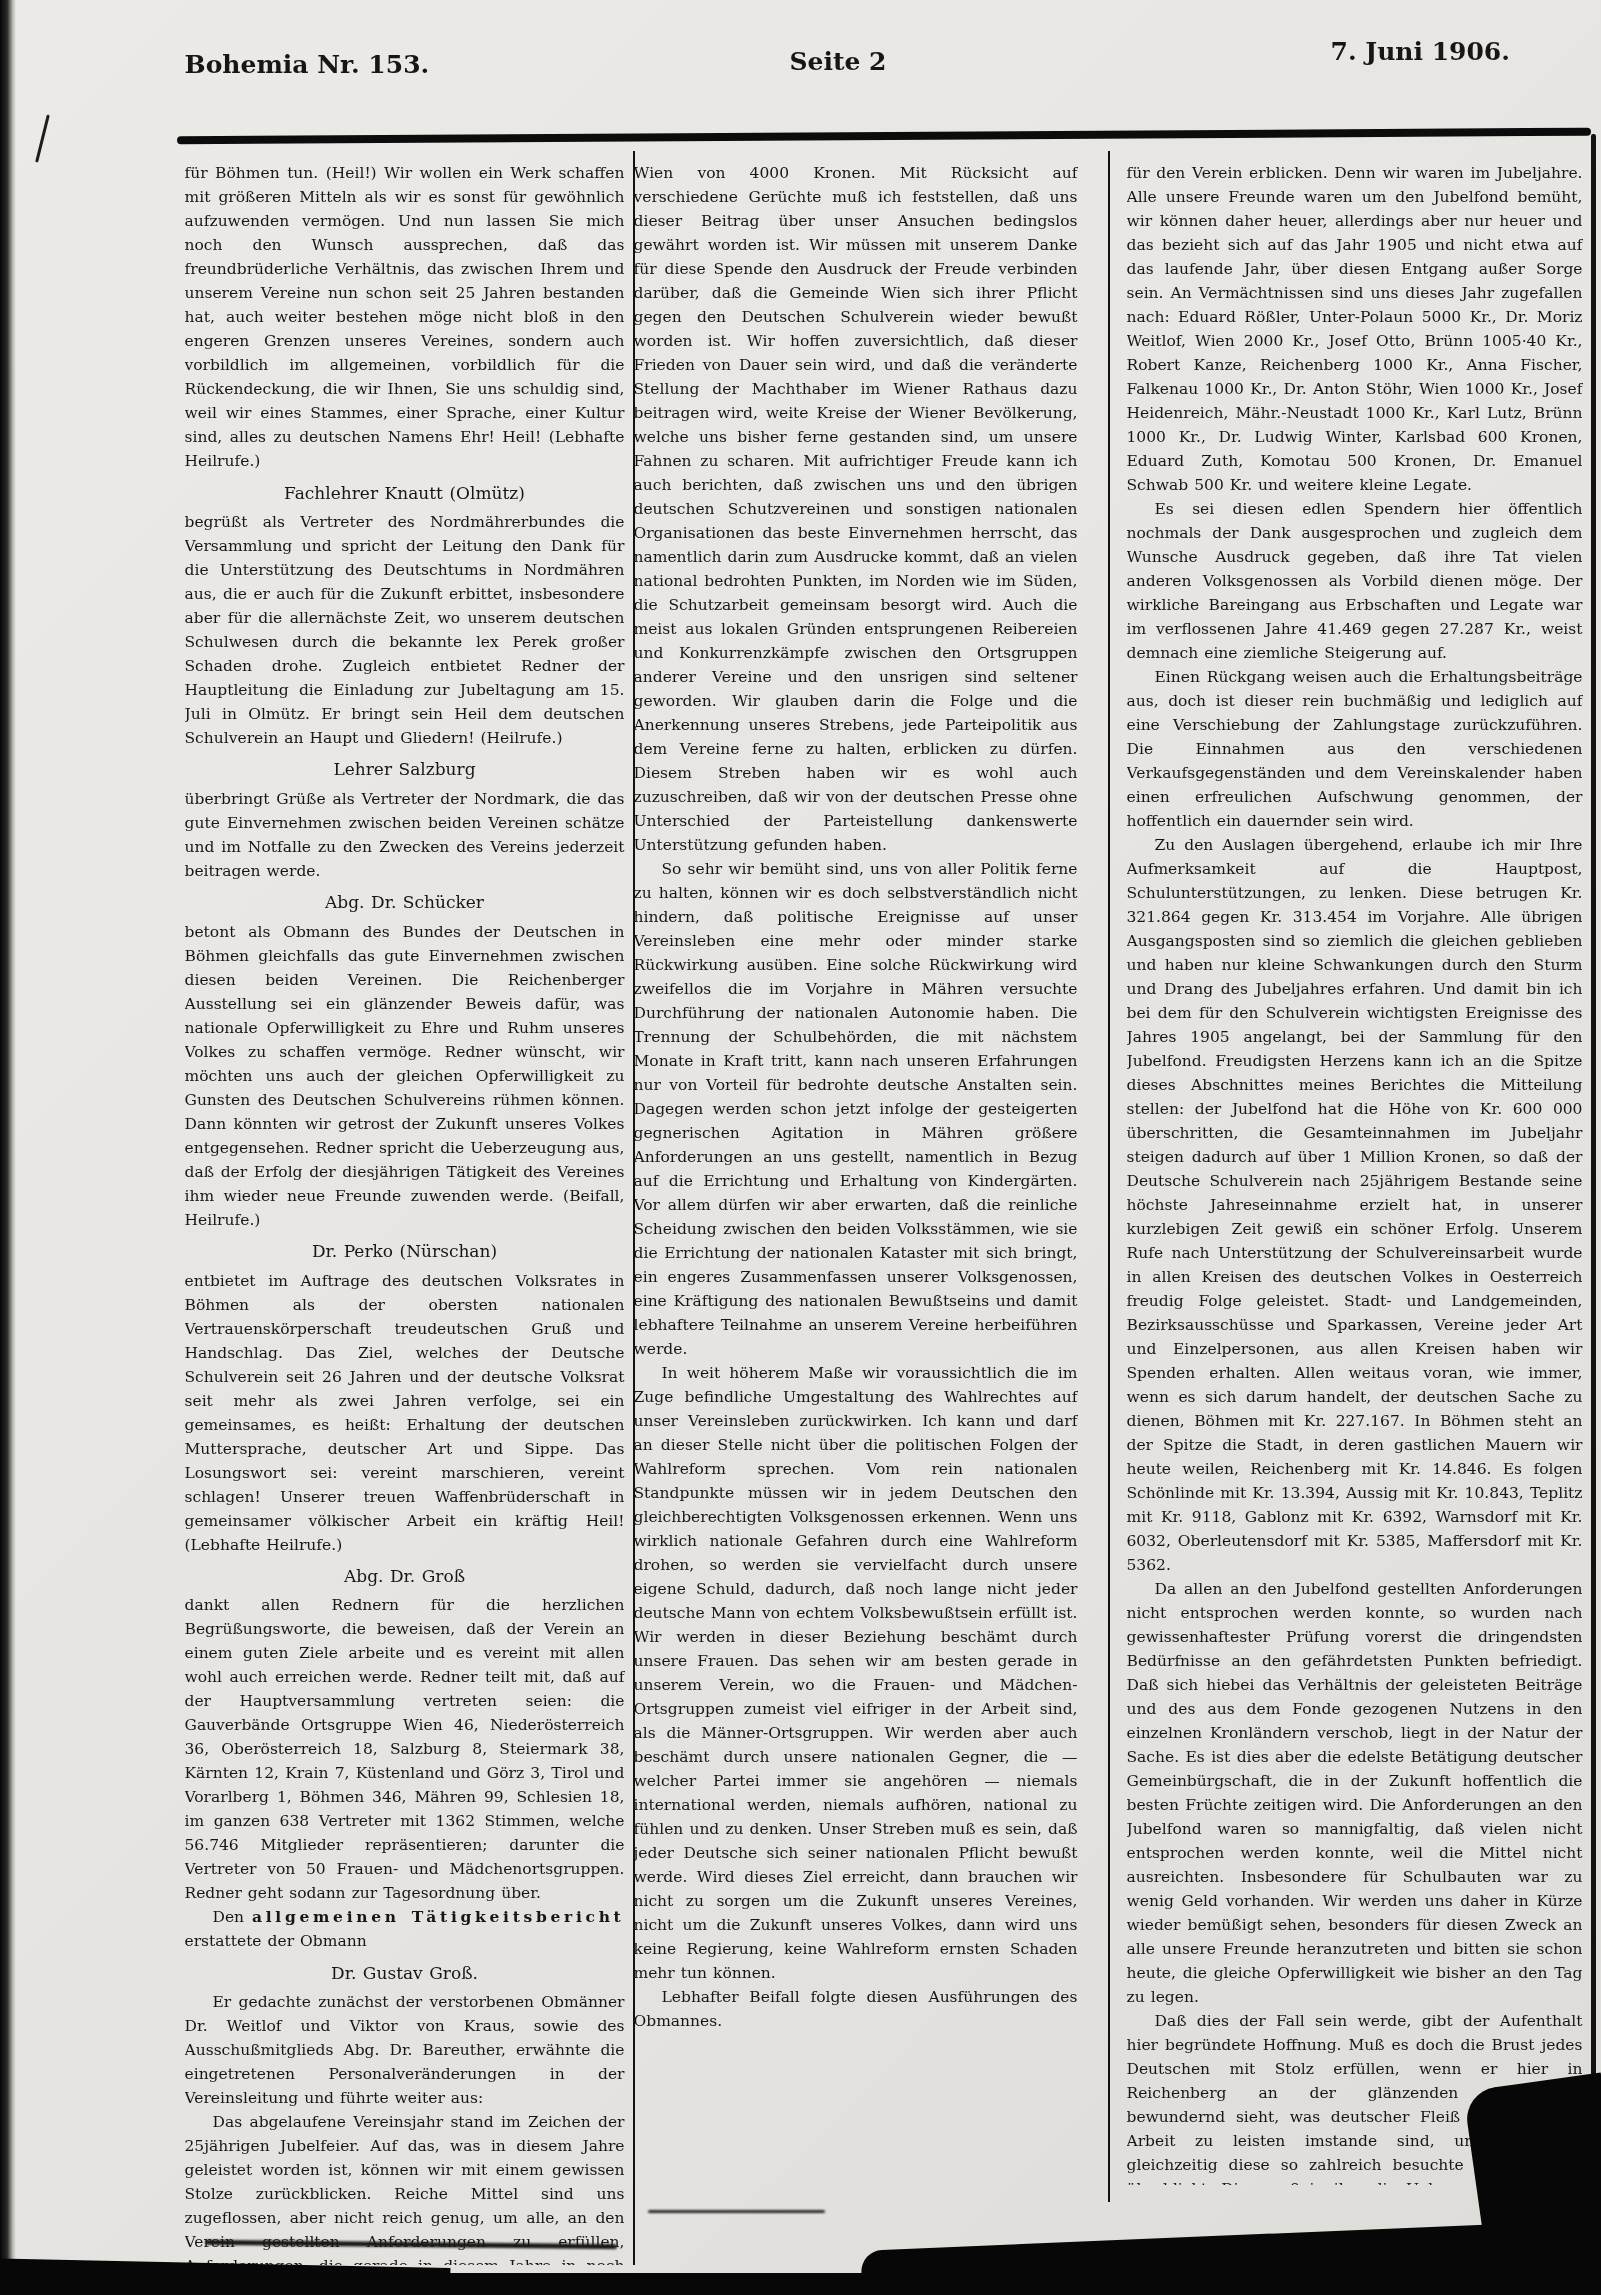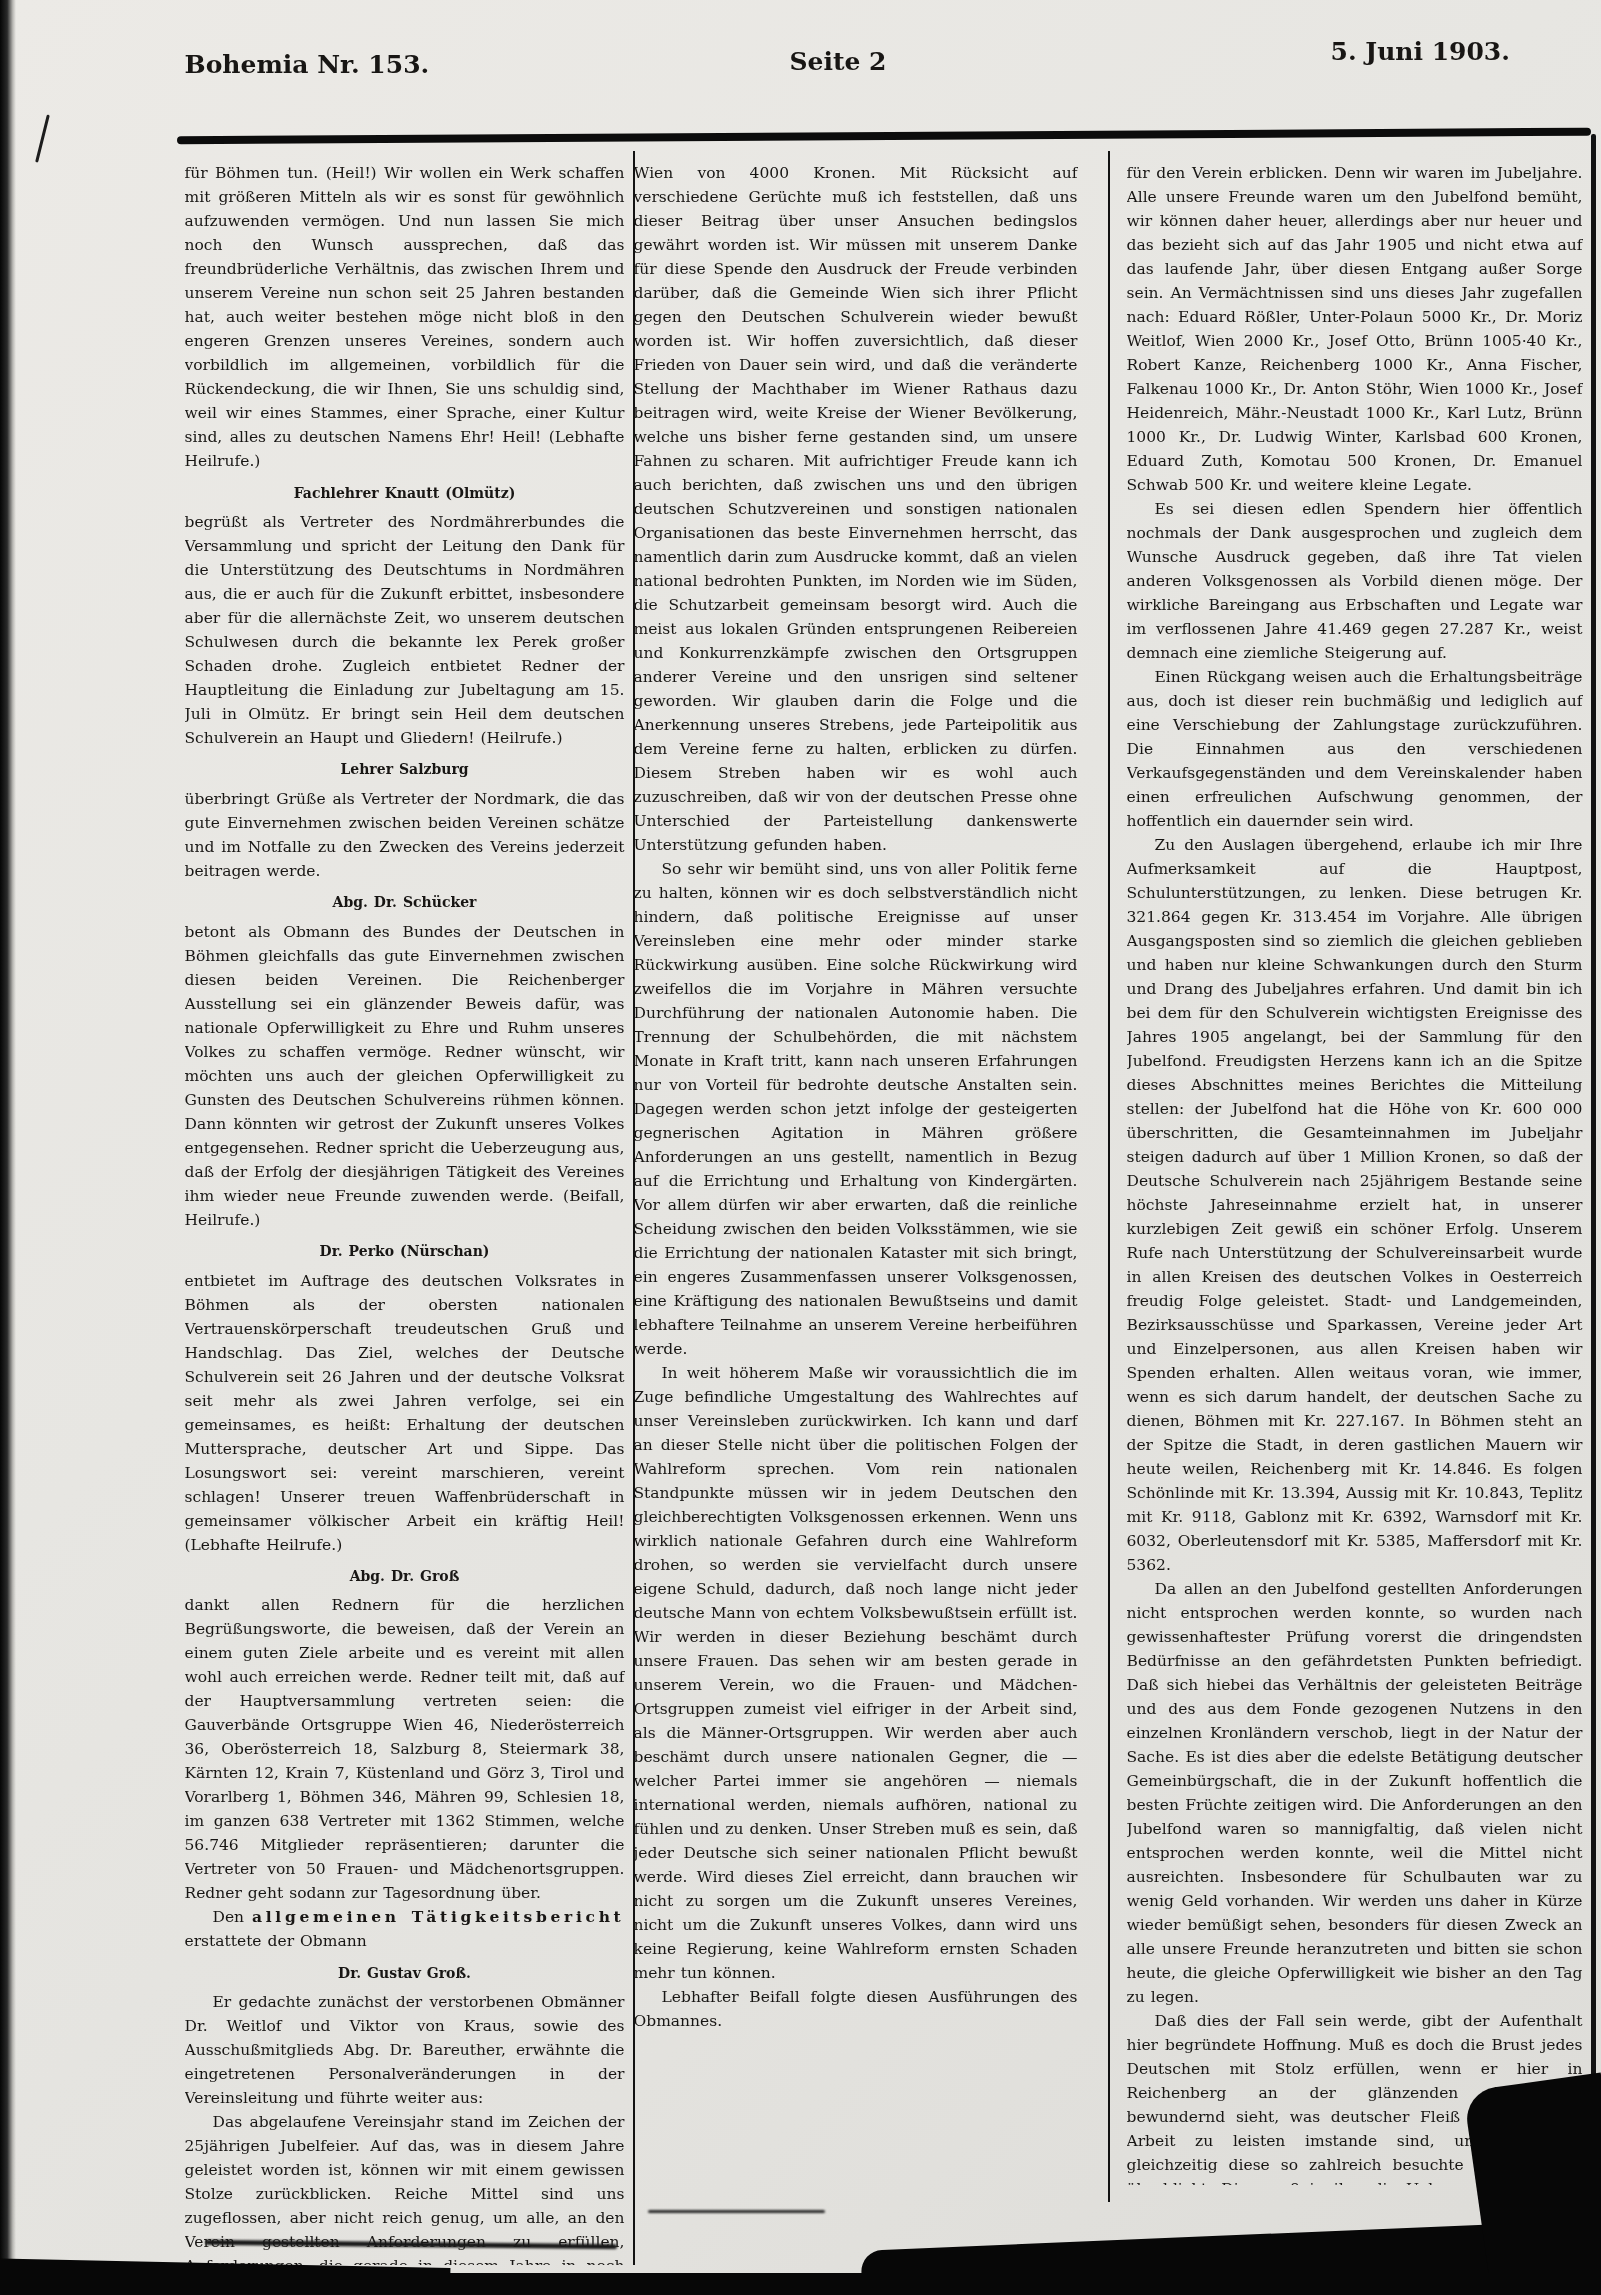--- a/index.html
+++ b/index.html
@@ -23,21 +23,21 @@
     background:#0c0c0c;border-radius:4.8px;transform:rotate(-0.35deg);
   }
   
   .col{position:absolute;top:161px;font-size:15.5px;line-height:24px;text-align:justify;overflow:hidden;}
   .col-1{left:177px;width:440px;height:2104px;}
   .col-2{left:626px;width:444px;height:2045px;}
   .col-3{left:1119px;width:456px;height:2024px;}
   .block{margin:0;}
   .p{text-indent:28px;}
   .p.flush{text-indent:0;}
-  .h{font-weight:700;text-align:center;font-size:14px;text-indent:0;margin:7.5px 0 5.4px 0;}
+  .h{font-weight:400;text-align:center;font-size:17px;text-indent:0;margin:7.5px 0 5.4px 0;}
   .v{white-space:pre-line;text-align:left;text-indent:0;padding-left:51px;}
   .sperr{letter-spacing:3.7px;font-weight:700;}
   .col .block{word-spacing:1.1px;}
   
   .vrule{position:absolute;width:2.1px;background:#121212;}
   .vrule-1{left:625px;top:151px;height:2114px;}
   .vrule-2{left:1100px;top:151px;height:2051px;}
   .vrule-3{left:1583px;top:134px;height:1981px;width:5.4px;border-radius:2.1px;}
   
   .left-strip{position:absolute;left:0;top:0;bottom:0;width:16px;
@@ -57,21 +57,21 @@
     border-radius:2.1px;filter:blur(0.8px);}
 </style>
 </head>
 <body>
 
 <div class="paper">
 
   <div class="masthead">
     <div class="mast-issue">Bohemia Nr. 153.</div>
     <div class="mast-page">Seite 2</div>
-    <div class="mast-date">5. Juni 1903.</div>
+    <div class="mast-date">7. Juni 1906.</div>
   </div>
   <div class="head-rule"></div>
 
   <div class="col col-1" id="col-0">
       <div class="block p flush">für Böhmen tun. (Heil!) Wir wollen ein Werk schaffen mit größeren Mitteln als wir es sonst für gewöhnlich aufzuwenden vermögen. Und nun lassen Sie mich noch den Wunsch aussprechen, daß das freundbrüderliche Verhältnis, das zwischen Ihrem und unserem Vereine nun schon seit 25 Jahren bestanden hat, auch weiter bestehen möge nicht bloß in den engeren Grenzen unseres Vereines, sondern auch vorbildlich im allgemeinen, vorbildlich für die Rückendeckung, die wir Ihnen, Sie uns schuldig sind, weil wir eines Stammes, einer Sprache, einer Kultur sind, alles zu deutschen Namens Ehr! Heil! (Lebhafte Heilrufe.)</div>
       <div class="block h">Fachlehrer Knautt (Olmütz)</div>
       <div class="block p flush">begrüßt als Vertreter des Nordmährerbundes die Versammlung und spricht der Leitung den Dank für die Unterstützung des Deutschtums in Nordmähren aus, die er auch für die Zukunft erbittet, insbesondere aber für die allernächste Zeit, wo unserem deutschen Schulwesen durch die bekannte lex Perek großer Schaden drohe. Zugleich entbietet Redner der Hauptleitung die Einladung zur Jubeltagung am 15. Juli in Olmütz. Er bringt sein Heil dem deutschen Schulverein an Haupt und Gliedern! (Heilrufe.)</div>
       <div class="block h">Lehrer Salzburg</div>
       <div class="block p flush">überbringt Grüße als Vertreter der Nordmark, die das gute Einvernehmen zwischen beiden Vereinen schätze und im Notfalle zu den Zwecken des Vereins jederzeit beitragen werde.</div>
       <div class="block h">Abg. Dr. Schücker</div>

